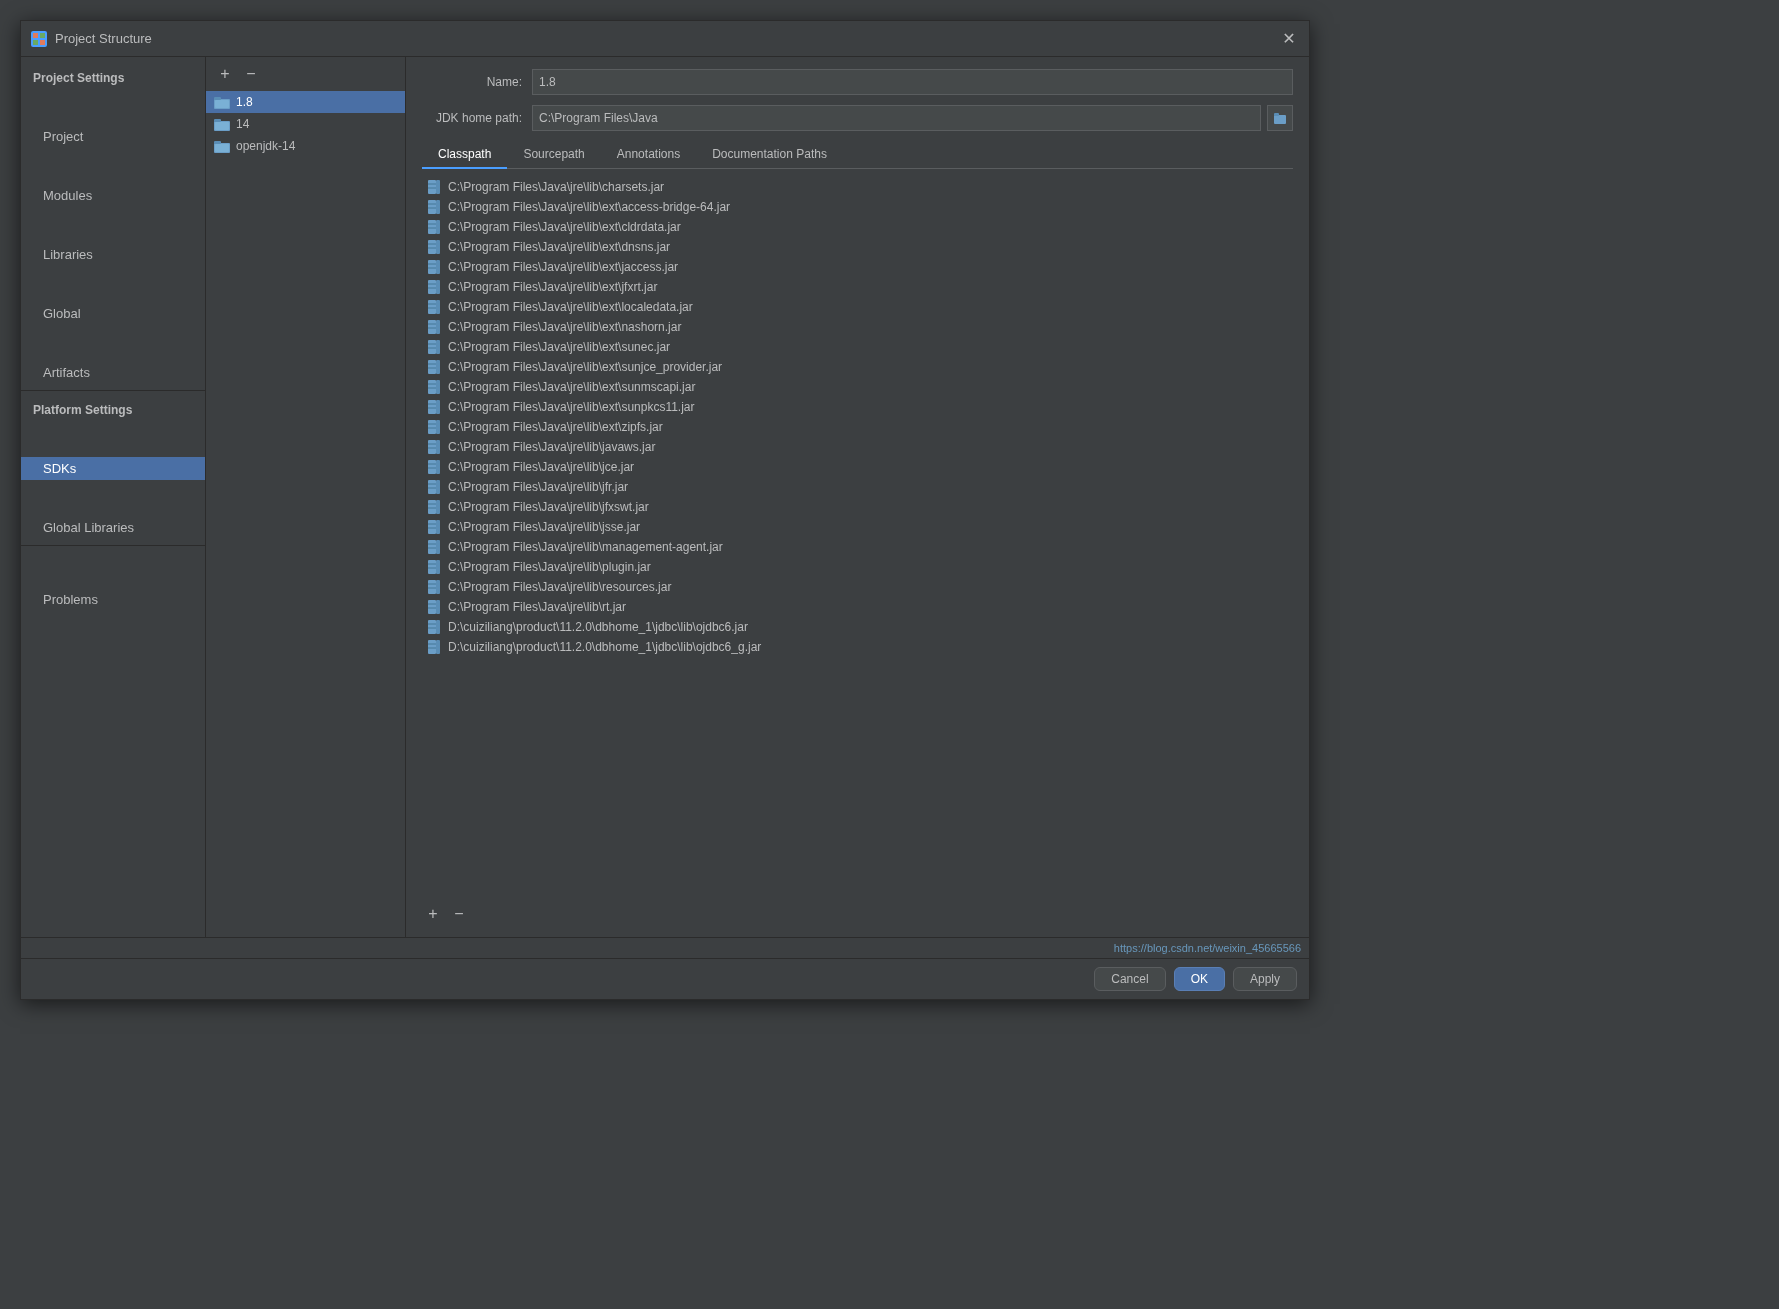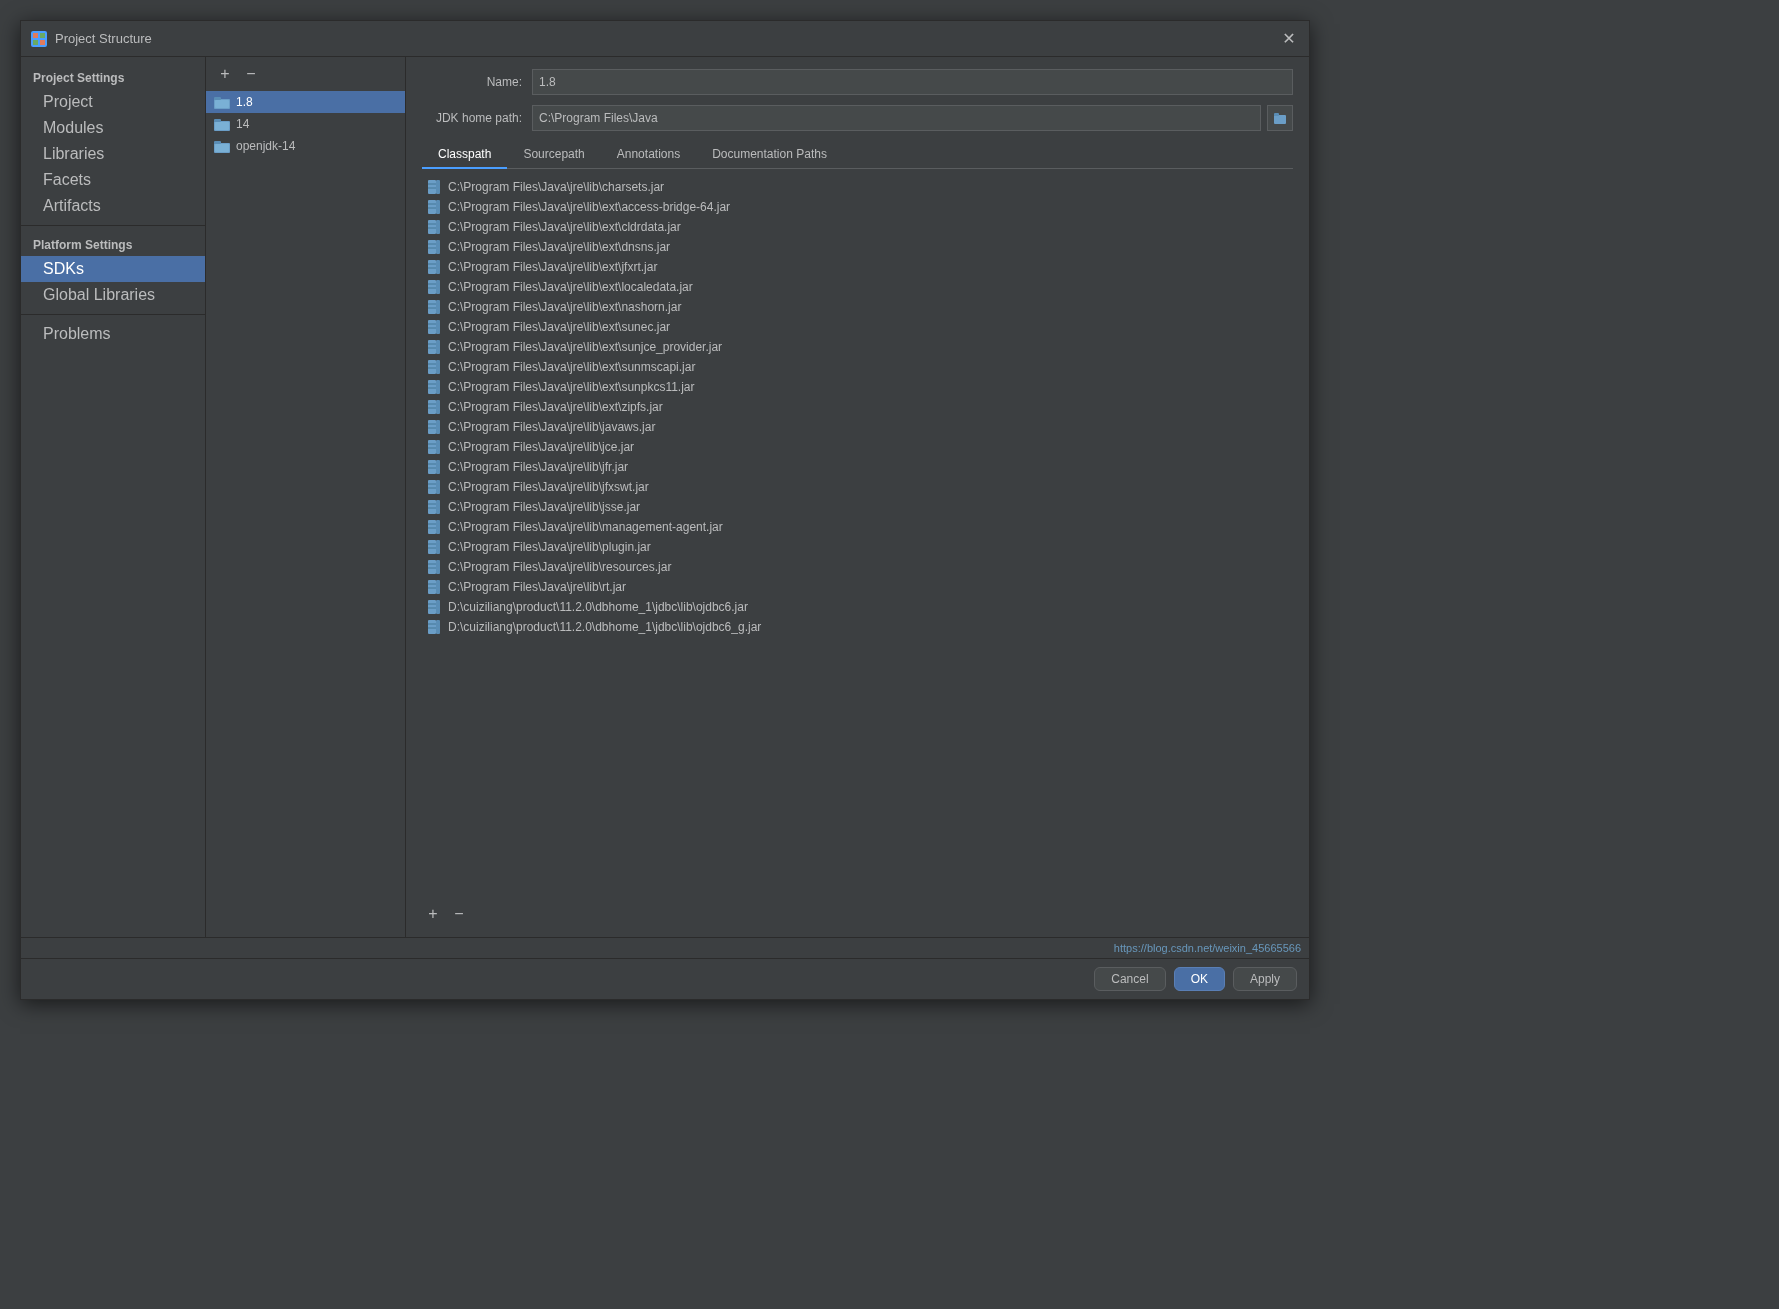--- a/index.html
+++ b/index.html
@@ -77,22 +77,23 @@
     .sidebar-section-header {
       font-weight: bold;
       color: #bbbcbd;
       padding: 6px 12px 4px 12px;
       font-size: 12px;
     }
     .sidebar-item {
       padding: 4px 12px 4px 22px;
       cursor: pointer;
       color: #bbbcbd;
-      font-size: 16px;
+      font-size: 13px;
       white-space: nowrap;
+      margin-top: 36px;
     }
     .sidebar-item.active {
       background: #4a6fa5;
       color: #ffffff;
     }
     .sidebar-divider {
       height: 1px;
       background: #2b2b2b;
       margin: 6px 0;
     }
@@ -306,21 +307,21 @@
       <div class="sidebar-item">
         <span>Project</span>
       </div>
       <div class="sidebar-item">
         <span>Modules</span>
       </div>
       <div class="sidebar-item">
         <span>Libraries</span>
       </div>
       <div class="sidebar-item">
-        <span>Facets</span>
+        <span>Global</span>
       </div>
       <div class="sidebar-item">
         <span>Artifacts</span>
       </div>
       <div class="sidebar-divider"></div>
       <div class="sidebar-section-header">Platform Settings</div>
       <div class="sidebar-item active">
         <span>SDKs</span>
       </div>
       <div class="sidebar-item">
@@ -446,20 +447,31 @@
     </div>
           <div class="file-item">
       <span class="jar-icon">
         <svg width="16" height="16" viewBox="0 0 16 16" xmlns="http://www.w3.org/2000/svg">
           <rect x="2" y="1" width="8" height="14" rx="1" fill="#6b9ec7"></rect>
           <rect x="10" y="1" width="4" height="14" rx="1" fill="#5a8db5"></rect>
           <line x1="2" y1="5" x2="10" y2="5" stroke="#3a6d8a" stroke-width="0.8"></line>
           <line x1="2" y1="9" x2="10" y2="9" stroke="#3a6d8a" stroke-width="0.8"></line>
         </svg>
       </span>
+      <span>C:\Program Files\Java\jre\lib\ext\jaccess.jar</span>
+    </div>
+          <div class="file-item">
+      <span class="jar-icon">
+        <svg width="16" height="16" viewBox="0 0 16 16" xmlns="http://www.w3.org/2000/svg">
+          <rect x="2" y="1" width="8" height="14" rx="1" fill="#6b9ec7"></rect>
+          <rect x="10" y="1" width="4" height="14" rx="1" fill="#5a8db5"></rect>
+          <line x1="2" y1="5" x2="10" y2="5" stroke="#3a6d8a" stroke-width="0.8"></line>
+          <line x1="2" y1="9" x2="10" y2="9" stroke="#3a6d8a" stroke-width="0.8"></line>
+        </svg>
+      </span>
       <span>C:\Program Files\Java\jre\lib\ext\jfxrt.jar</span>
     </div>
           <div class="file-item">
       <span class="jar-icon">
         <svg width="16" height="16" viewBox="0 0 16 16" xmlns="http://www.w3.org/2000/svg">
           <rect x="2" y="1" width="8" height="14" rx="1" fill="#6b9ec7"></rect>
           <rect x="10" y="1" width="4" height="14" rx="1" fill="#5a8db5"></rect>
           <line x1="2" y1="5" x2="10" y2="5" stroke="#3a6d8a" stroke-width="0.8"></line>
           <line x1="2" y1="9" x2="10" y2="9" stroke="#3a6d8a" stroke-width="0.8"></line>
         </svg>

